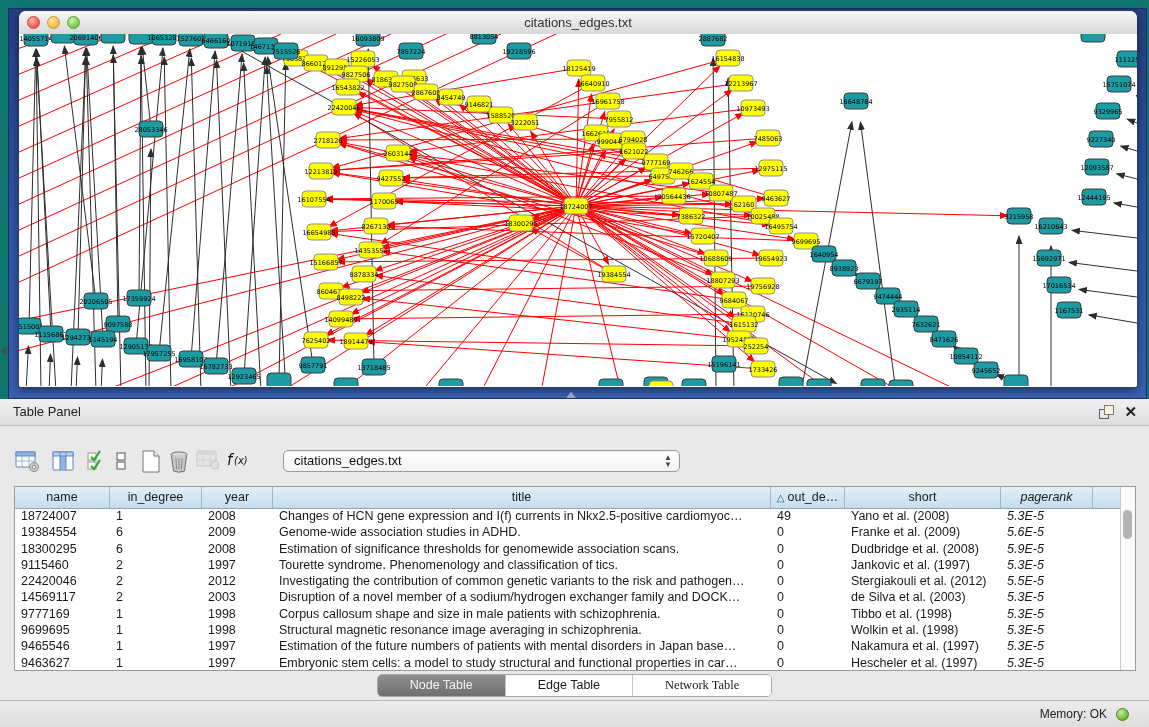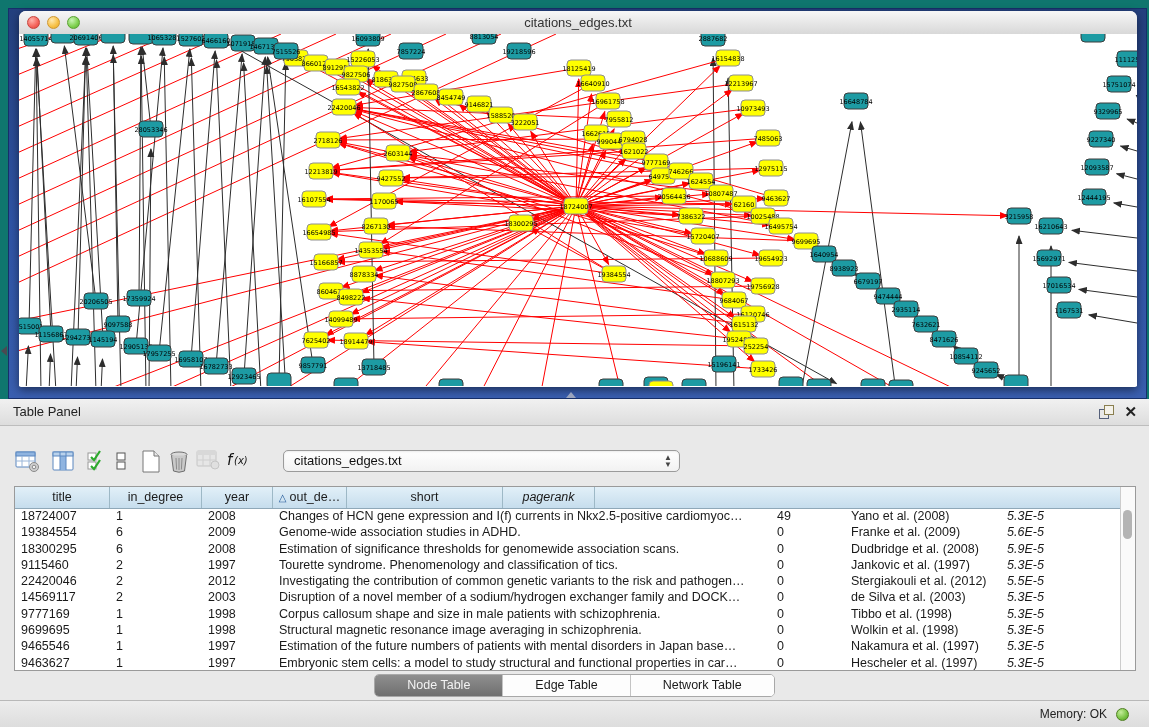--- a/index.html
+++ b/index.html
@@ -52,21 +52,21 @@
   .tr{display:flex;height:16.3px;}
   .td{box-sizing:border-box;font-size:12.5px;line-height:16px;padding-left:6px;
       white-space:nowrap;overflow:hidden;}
   .c0{width:95px;}.c1{width:92px;}.c2{width:71px;}.c3{width:498px;}.c4{width:74px;}.c5{width:156px;}.c6{width:92px;font-style:italic;}
   .vscroll{position:absolute;right:0;top:0;bottom:0;width:14px;background:#fafafa;border-left:1px solid #cccccc;}
   .vthumb{position:absolute;left:2px;top:23px;width:9px;height:29px;border-radius:5px;background:#b4b4b4;}
   
   .tabbar{position:absolute;left:0;top:248px;width:1149px;height:22px;display:flex;justify-content:center;}
   .tabgroup{display:flex;height:21px;border:1px solid #a8a8a8;border-radius:5px;overflow:hidden;background:#fdfdfd;}
   .tab{font-size:12.5px;line-height:20px;padding:0 32px;border-right:1px solid #c4c4c4;color:#1a1a1a;background:#fdfdfd;}
-  .tab:last-child{border-right:none;}
+  .tab:last-child{border-right:none;font-family:Liberation Serif, serif;}
   .tab.sel{background:linear-gradient(#8f8f8f,#6f6f6f);color:#f3f3f3;}
   
   .statusbar{position:absolute;left:0;top:700px;width:1149px;height:27px;
       background:linear-gradient(#ececec,#dddddd);border-top:1px solid #b8b8b8;box-sizing:border-box;}
   .mem{position:absolute;right:42px;top:0;line-height:26px;font-size:12px;color:#222;}
   .memdot{position:absolute;right:20px;top:7px;width:13px;height:13px;border-radius:50%;
       background:radial-gradient(circle at 35% 30%,#c4ec9a,#76c241 60%,#53992b);border:1px solid #4e7f1f;box-sizing:border-box;}
   svg text{font-family:"DejaVu Sans",sans-serif;}
 </style>
 </head>
@@ -887,23 +887,24 @@
           <text x="8" y="14" font-size="10" font-style="italic" fill="#111">(x)</text>
         </svg></span>
 
     <div class="combo">
       <span class="cval">citations_edges.txt</span>
       <span class="stepper">▲<br>▼</span>
     </div>
 
     <div class="dtable">
       <div class="thead">
-          <div class="th c0">title</div>
+          <div class="th c0">name</div>
           <div class="th c1">in_degree</div>
           <div class="th c2">year</div>
+          <div class="th c3">title</div>
           <div class="th c4"><span class="sort">△</span>out_de…</div>
           <div class="th c5">short</div>
           <div class="th c6">pagerank</div>
         </div>
       <div class="tbody">
           <div class="tr">
             <div class="td c0">18724007</div>
             <div class="td c1">1</div>
             <div class="td c2">2008</div>
             <div class="td c3">Changes of HCN gene expression and I(f) currents in Nkx2.5-positive cardiomyoc…</div>

